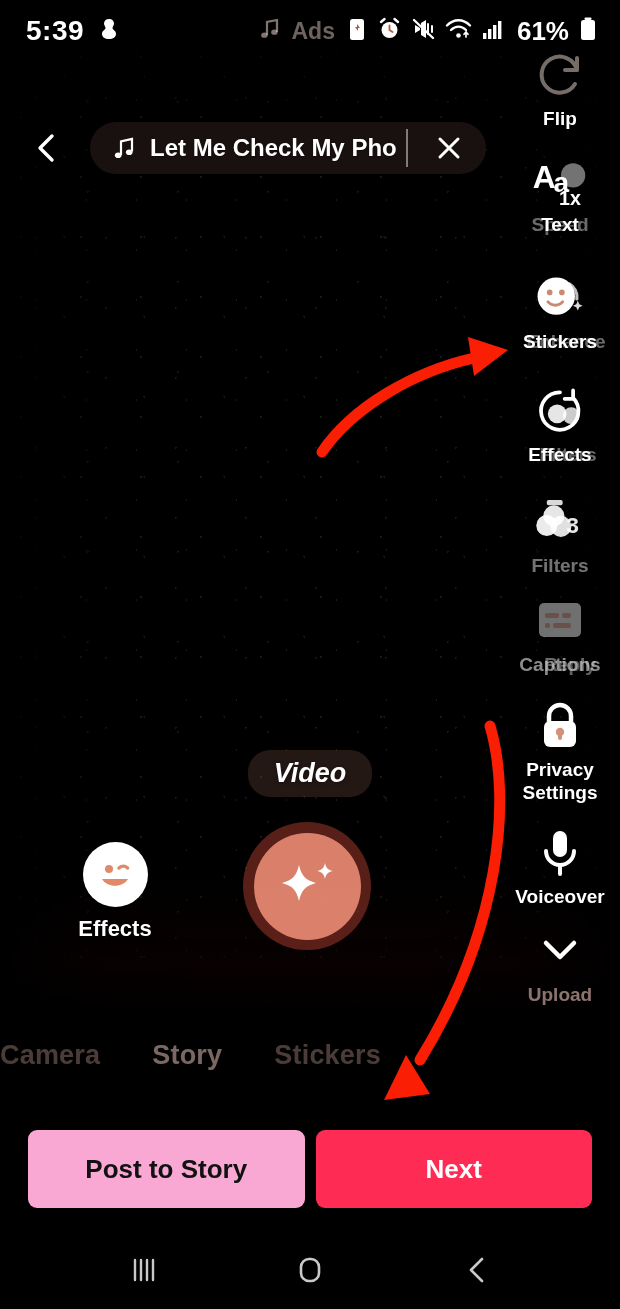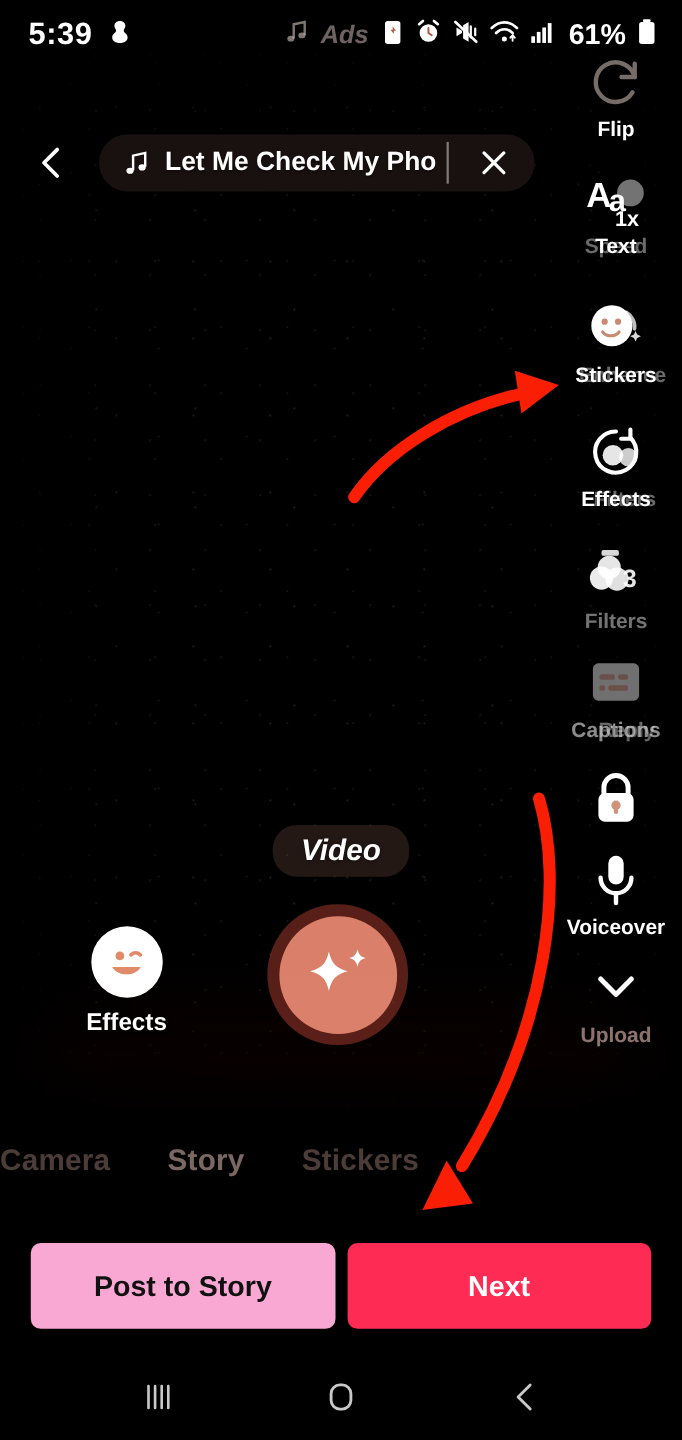--- a/index.html
+++ b/index.html
@@ -12,21 +12,21 @@
   
   .statusbar{
     position:absolute; top:0; left:0; width:620px; height:70px; z-index:60;
     display:flex; align-items:center; justify-content:space-between;
     padding:0 22px 8px 26px;
   }
   .sb-left{ display:flex; align-items:center; gap:14px; }
   .sb-time{ font-size:28px; font-weight:700; letter-spacing:.5px;
             text-shadow:0 1px 3px rgba(0,0,0,.7); }
   .sb-right{ display:flex; align-items:center; gap:9px; }
-  .sb-ads{ font-size:23px; font-weight:700; color:rgba(200,180,175,.55); margin-right:2px;font-style:italic;}
+  .sb-ads{ font-size:23px; font-weight:700; color:rgba(200,180,175,.55); margin-right:2px;}
   .ic{ display:inline-block; }
   .sb-batt-pct{ font-size:26px; font-weight:700; margin-left:3px; }
 
   
   .screen{
     position:absolute; left:14px; top:44px; width:592px; height:1000px;
     border-radius:34px; overflow:hidden; z-index:10;
   }
   .preview{
     position:absolute; inset:0;
@@ -366,20 +366,24 @@
 
   <div class="side-item" style="margin-top:18px">
     <div class="side-icon">
       <svg width="54" height="56" viewBox="0 0 54 56">
         <path d="M16 24v-6a11 11 0 0 1 22 0v6" stroke="#fff" stroke-width="4.5" fill="none" stroke-linecap="round"></path>
         <rect x="11" y="23" width="32" height="26" rx="6" fill="#fff"></rect>
         <circle cx="27" cy="34" r="4.2" fill="#d1927a"></circle>
         <rect x="25" y="34" width="4" height="8" rx="2" fill="#d1927a"></rect>
       </svg>
     </div>
+    <div class="label-stack two-line">
+      <span class="lbl">Privacy</span>
+      <span class="lbl" style="top:23px">Settings</span>
+    </div>
   </div>
 
   <div class="side-item" style="margin-top:16px">
     <div class="side-icon">
       <svg width="52" height="56" viewBox="0 0 52 56">
         <rect x="19" y="6" width="14" height="26" rx="7" fill="#fff"></rect>
         <path d="M12 26a14 14 0 0 0 28 0" stroke="#fff" stroke-width="4" fill="none" stroke-linecap="round"></path>
         <path d="M26 40v9" stroke="#fff" stroke-width="4" stroke-linecap="round"></path>
       </svg>
     </div>

